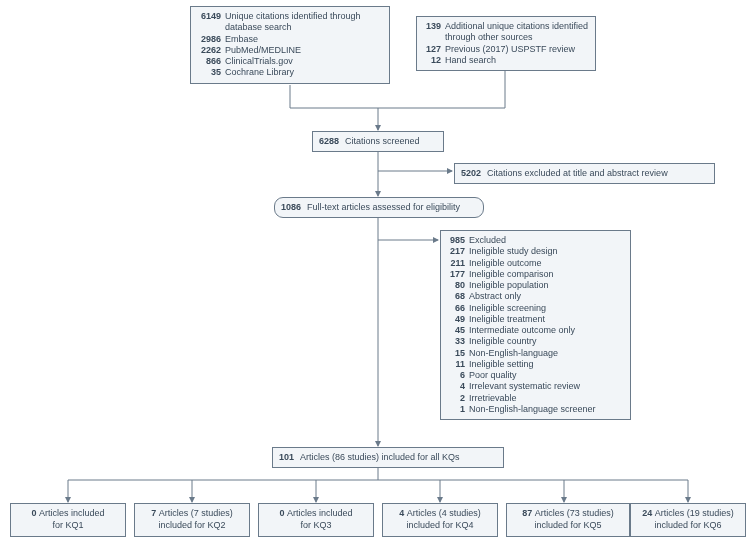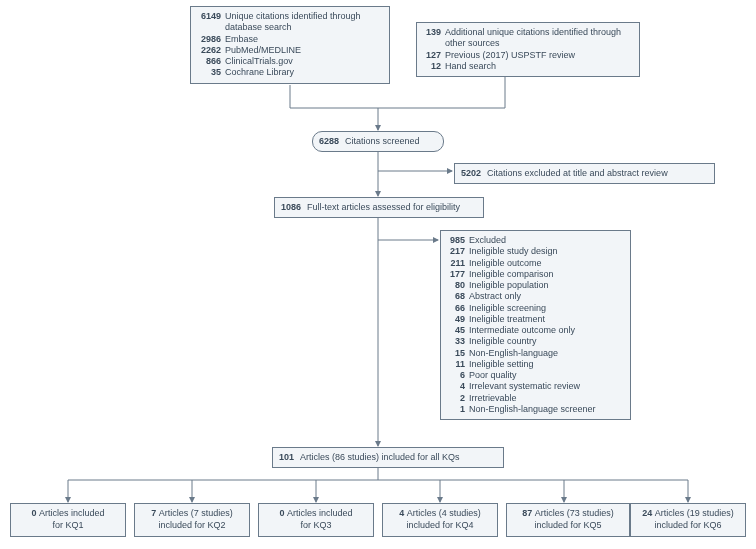--- a/index.html
+++ b/index.html
@@ -89,52 +89,52 @@
         <span class="num">866</span>
         <span class="lab">ClinicalTrials.gov</span>
       </div>
       <div class="row">
         <span class="num">35</span>
         <span class="lab">Cochrane Library</span>
       </div>
     </div>
 </div>
 
-<div class="box" style="left:416px; top:22px; width:224px;">
+<div class="box" style="left:416px; top:16px; width:180px;">
   <div class="row header-row">
     <span class="num-w">139</span>
     <span class="lab">Additional unique citations identified through other sources</span>
   </div>
   <div id="other-items">
       <div class="row">
         <span class="num-w">127</span>
         <span class="lab">Previous (2017) USPSTF review</span>
       </div>
       <div class="row">
         <span class="num-w">12</span>
         <span class="lab">Hand search</span>
       </div>
     </div>
 </div>
 
-<div class="box" style="left:312px; top:131px; width:132px;border-radius:10px;">
+<div class="box" style="left:312px; top:131px; width:132px;">
   <div class="single">
     <span class="n">6288</span>
     <span>Citations screened</span>
   </div>
 </div>
 
 <div class="box" style="left:454px; top:163px; width:261px;">
   <div class="single">
     <span class="n">5202</span>
     <span>Citations excluded at title and abstract review</span>
   </div>
 </div>
 
-<div class="box" style="left:274px; top:197px; width:210px;">
+<div class="box" style="left:274px; top:197px; width:210px;border-radius:9px;">
   <div class="single">
     <span class="n">1086</span>
     <span>Full-text articles assessed for eligibility</span>
   </div>
 </div>
 
 <div class="box" style="left:440px; top:230px; width:191px;">
   <div class="row header-row">
     <span class="num-w">985</span>
     <span class="lab">Excluded</span>

